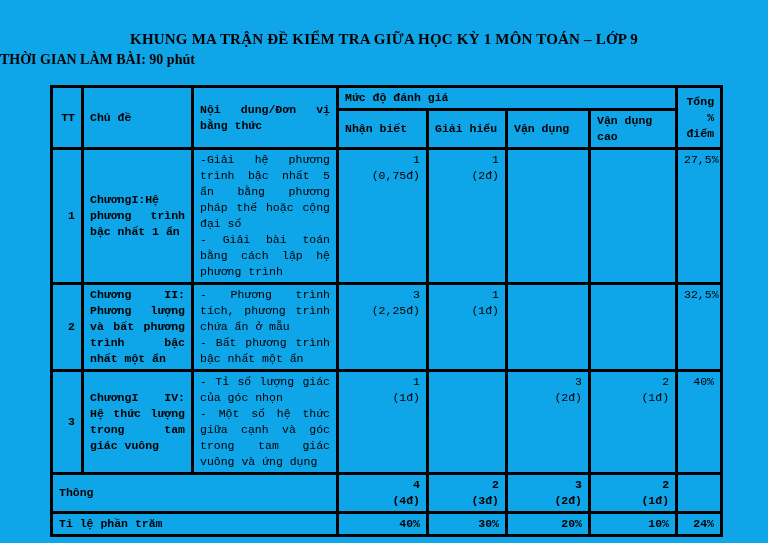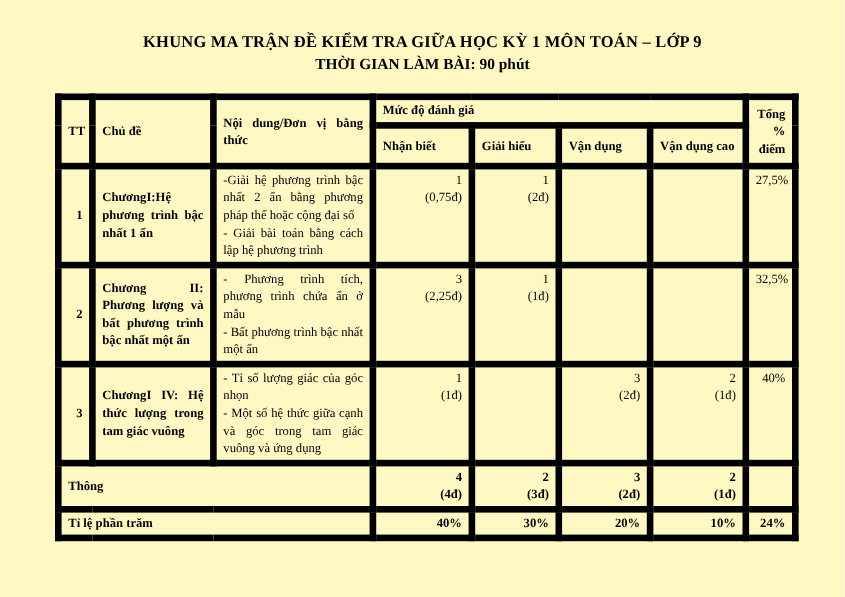--- a/index.html
+++ b/index.html
@@ -1,51 +1,51 @@
 <!DOCTYPE html>
 <html><head>
 <meta charset="utf-8">
 <style>
   * { box-sizing: border-box; }
   html, body { margin: 0; padding: 0; background: #ffffff; }
   .page {
     position: relative;
     width: 768px;
     height: 543px;
-    background: #fef9c3;
+    background: #0ea5e9;
     color: #000000;
     font-family: "Liberation Serif", "DejaVu Serif", serif;
     overflow: hidden;
   }
   .doc-title {
     padding-top: 31px;
     text-align: center;
     font-weight: bold;
     font-size: 15px;
     letter-spacing: 0.2px;
   }
   .doc-subtitle {
     margin-top: 4px;
-    text-align: center;
     font-weight: bold;
     font-size: 14px;
   }
   table.matrix {
     border-collapse: collapse;
     table-layout: fixed;
     width: 670px;
     margin: 17px 0 0 50px;
     font-size: 11.5px;
   }
   table.matrix td {
-    border: 6px solid #000000;
+    border: 3px solid #000000;
     padding: 2px 6px;
     line-height: 16px;
     vertical-align: top;
     overflow: hidden;
+    font-family: Liberation Mono, monospace;
   }
   tr.hrow1 { height: 21px; }
   tr.hrow2 { height: 37px; }
   tr.drow1 { height: 83px; }
   tr.drow2 { height: 82px; }
   tr.drow3 { height: 80px; }
   tr.trow  { height: 33px; }
   tr.prow  { height: 22px; }
   .b   { font-weight: bold; }
   .c   { text-align: right; }
@@ -84,21 +84,21 @@
     <tr class="hrow2">
       <td class="b m">Nhận biết</td>
       <td class="b m">Giải hiểu</td>
       <td class="b m">Vận dụng</td>
       <td class="b m">Vận dụng cao</td>
     </tr>
 
     <tr class="drow1">
       <td class="b c m">1</td>
       <td class="b m j">ChươngI:Hệ phương trình bậc nhất 1 ẩn</td>
-      <td class="j pre">-Giải hệ phương trình bậc nhất 2 ẩn bằng phương pháp thế hoặc cộng đại số
+      <td class="j pre">-Giải hệ phương trình bậc nhất 5 ẩn bằng phương pháp thế hoặc cộng đại số
 - Giải bài toán bằng cách lập hệ phương trình</td>
       <td class="c pre">1
 (0,75đ)</td>
       <td class="c pre">1
 (2đ)</td>
       <td class="c pre"></td>
       <td class="c pre"></td>
       <td class="c">27,5%</td>
     </tr>
 

